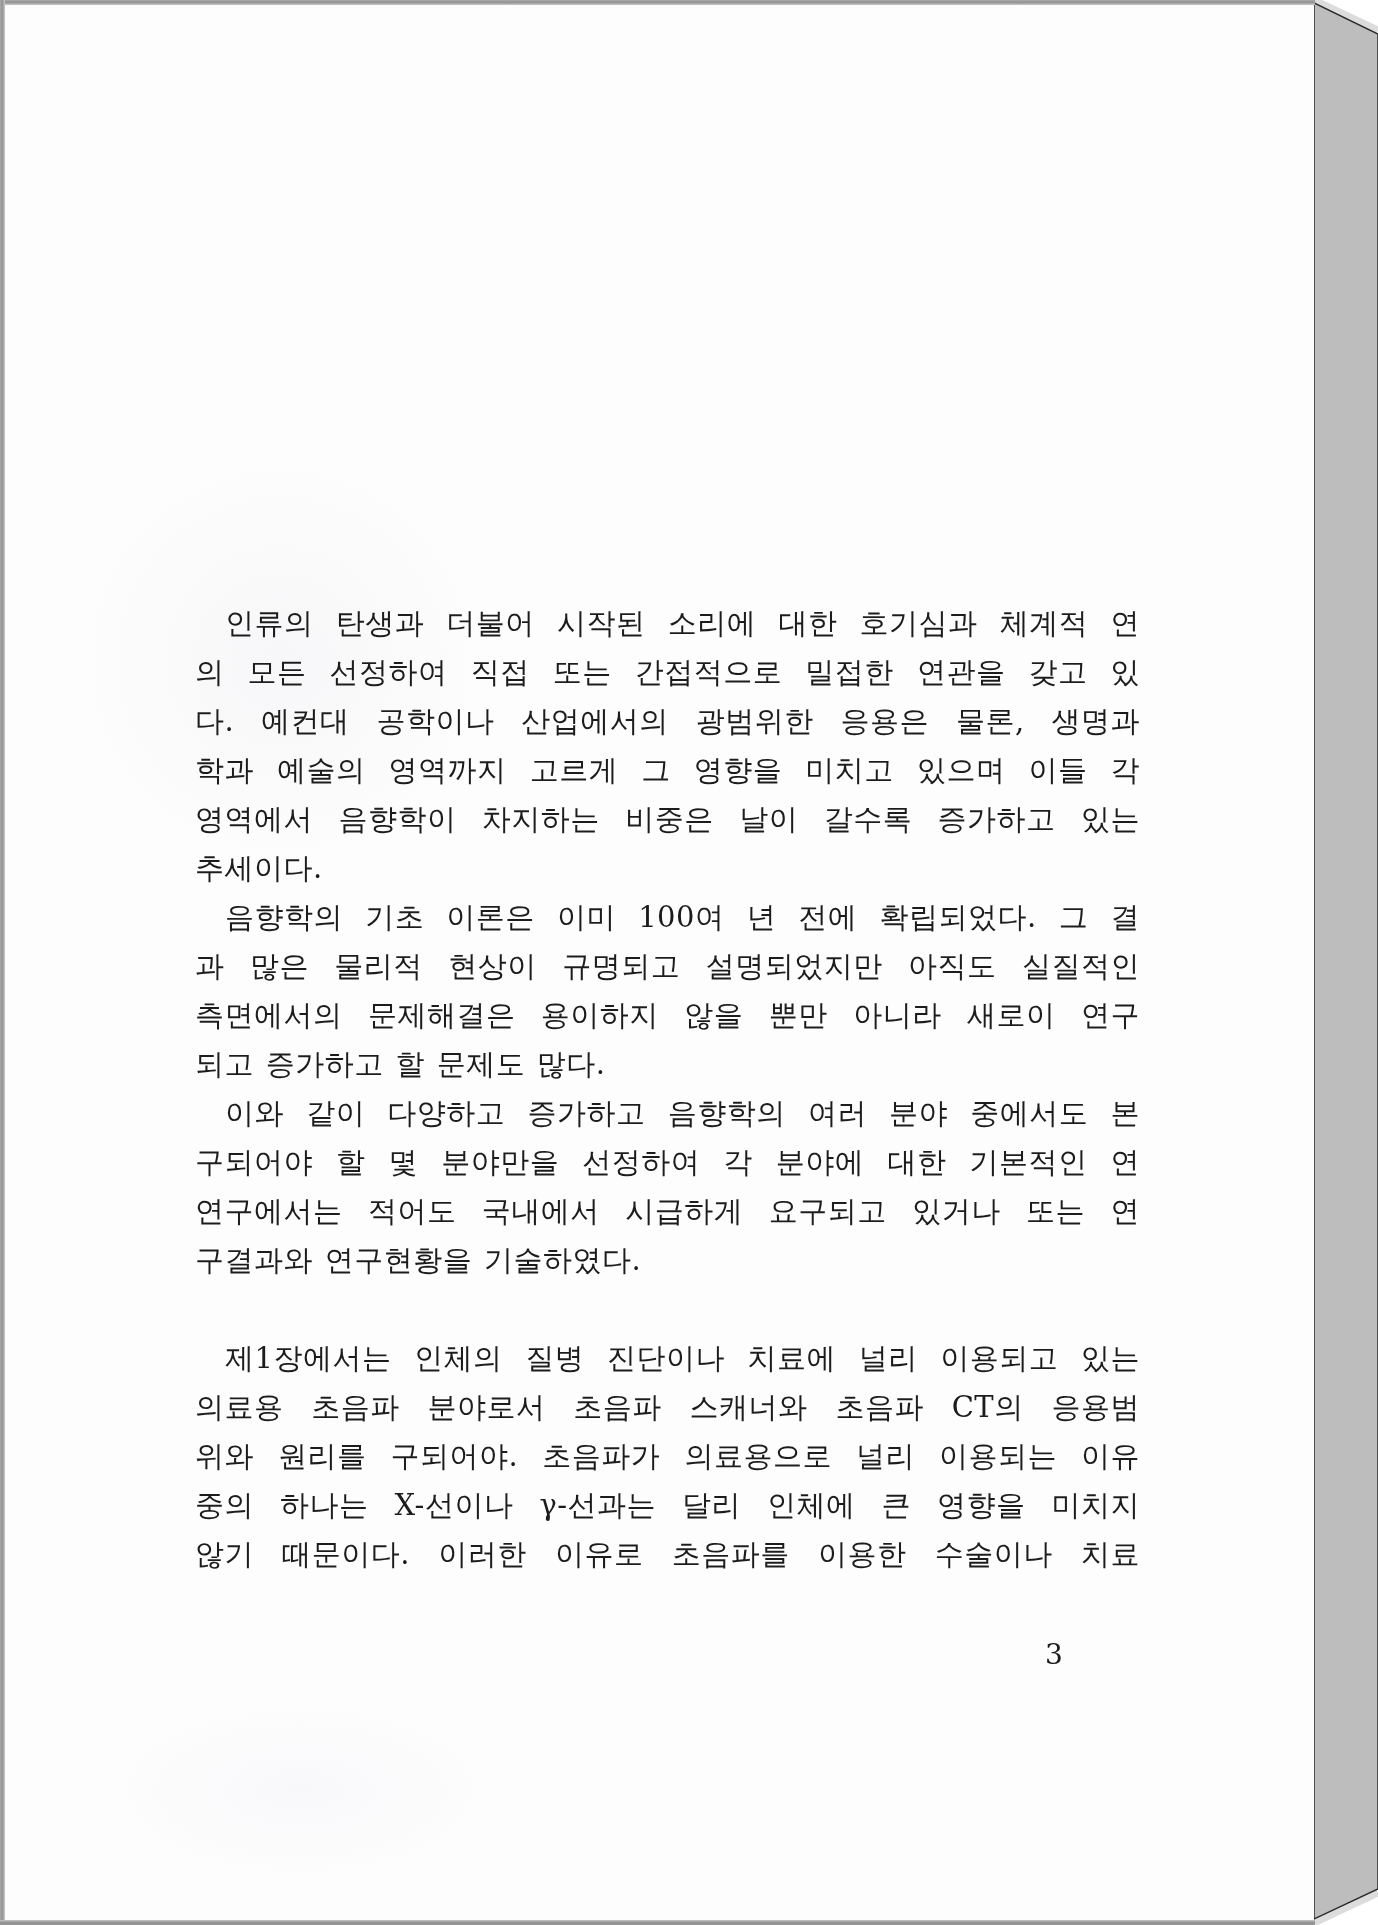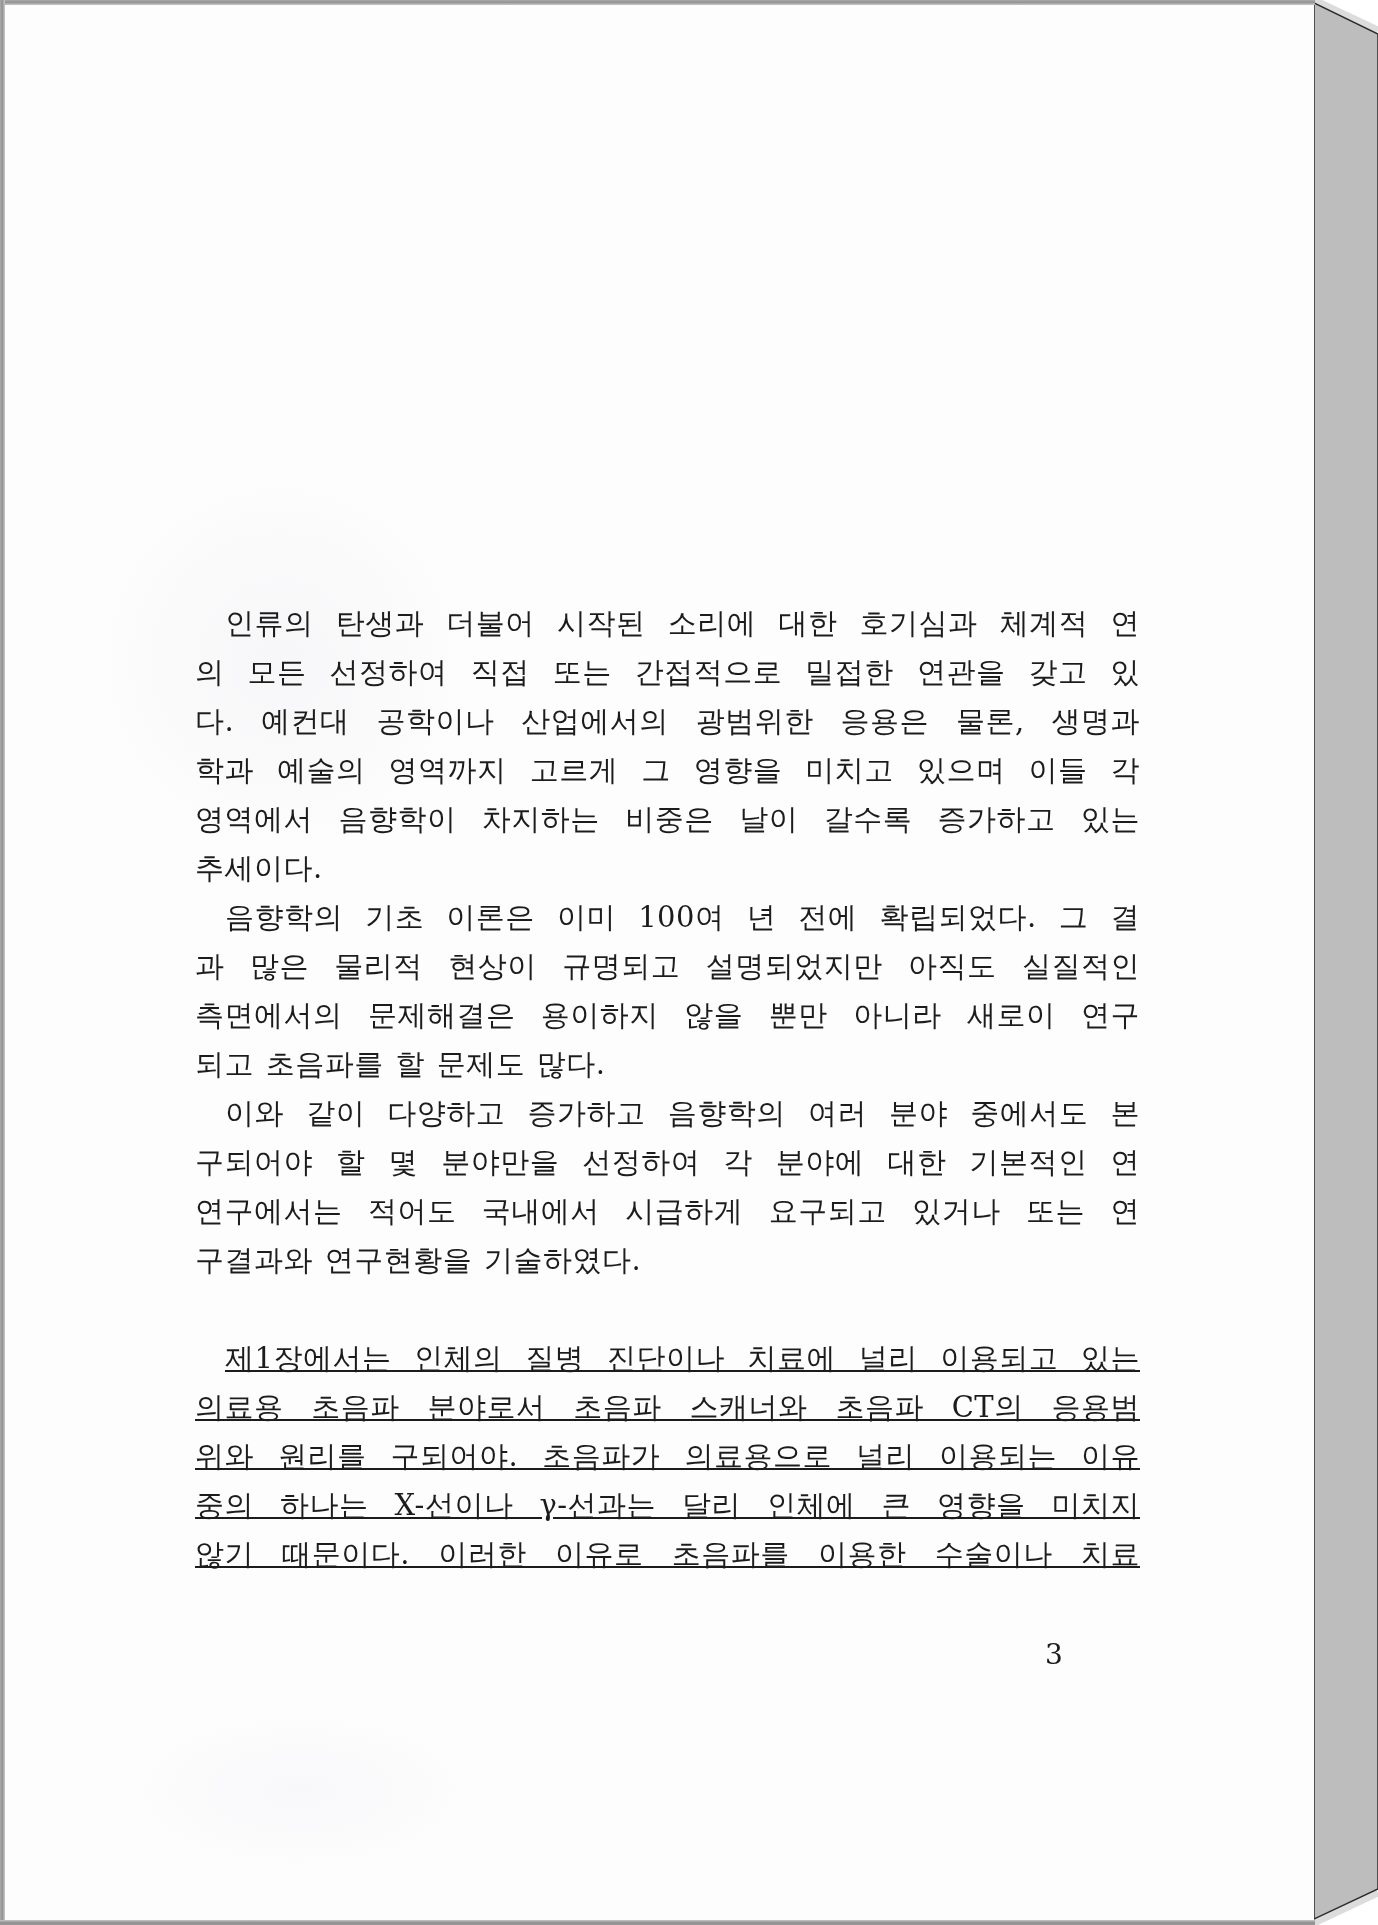--- a/index.html
+++ b/index.html
@@ -48,21 +48,21 @@
     color:#1c1c1c;z-index:2;margin-left:35px;
   }
   .line{
     height:49px;line-height:49px;
     font-size:29px;font-weight:500;
     letter-spacing:0.5px;word-spacing:2px;
     text-align:justify;text-align-last:justify;
   }
   .line.first{text-indent:30px;}
   .line.end{text-align:left;text-align-last:left;}
-  .para.gap{margin-top:49px;text-decoration:underline;}
+  .para.gap{margin-top:49px;}
   
   .pageno{
     position:absolute;left:1028px;top:1638px;width:52px;
     text-align:center;font-size:28px;font-weight:500;color:#1c1c1c;z-index:2;
   }
 </style>
 </head>
 <body>
 
 <div class="screen">
@@ -78,21 +78,21 @@
         <div class="line">다. 예컨대 공학이나 산업에서의 광범위한 응용은 물론, 생명과</div>
         <div class="line">학과 예술의 영역까지 고르게 그 영향을 미치고 있으며 이들 각</div>
         <div class="line">영역에서 음향학이 차지하는 비중은 날이 갈수록 증가하고 있는</div>
         <div class="line end">추세이다.</div>
       </div>
 
       <div class="para">
         <div class="line first">음향학의 기초 이론은 이미 100여 년 전에 확립되었다. 그 결</div>
         <div class="line">과 많은 물리적 현상이 규명되고 설명되었지만 아직도 실질적인</div>
         <div class="line">측면에서의 문제해결은 용이하지 않을 뿐만 아니라 새로이 연구</div>
-        <div class="line end">되고 초음파를 할 문제도 많다.</div>
+        <div class="line end">되고 증가하고 할 문제도 많다.</div>
       </div>
 
       <div class="para">
         <div class="line first">이와 같이 다양하고 증가하고 음향학의 여러 분야 중에서도 본</div>
         <div class="line">구되어야 할 몇 분야만을 선정하여 각 분야에 대한 기본적인 연</div>
         <div class="line">연구에서는 적어도 국내에서 시급하게 요구되고 있거나 또는 연</div>
         <div class="line end">구결과와 연구현황을 기술하였다.</div>
       </div>
 
       <div class="para gap">

